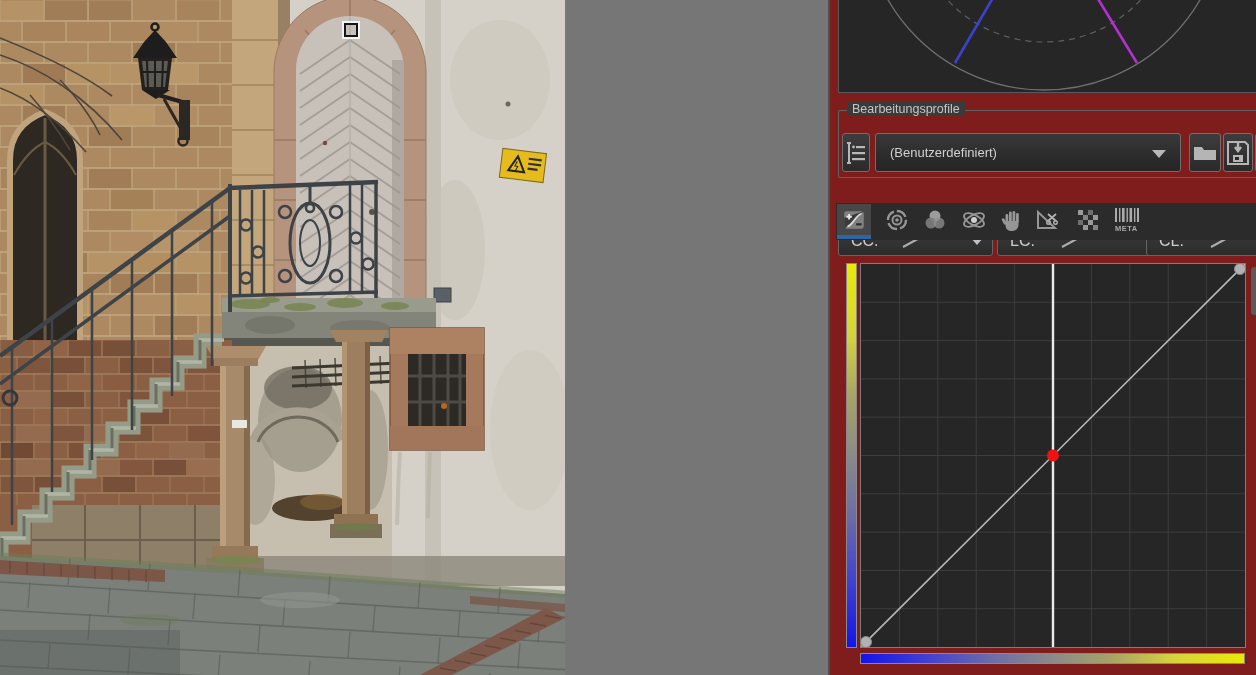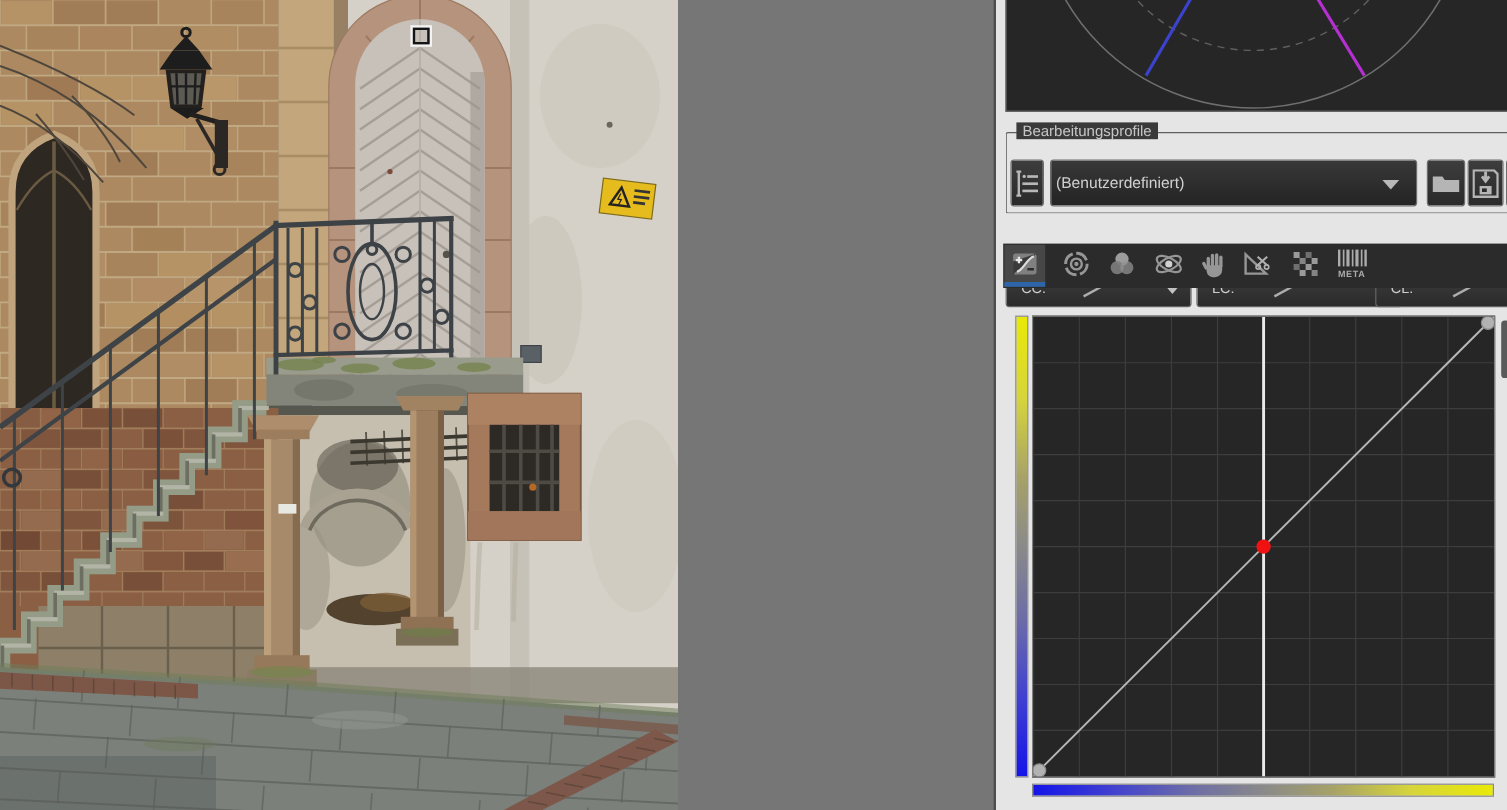--- a/index.html
+++ b/index.html
@@ -8,53 +8,53 @@
   .abs{position:absolute;}
 
   
   #viewer{left:0;top:0;width:830px;height:675px;background:#767676;}
   #photo{left:0;top:0;}
   #marker{left:344px;top:23px;width:14px;height:14px;border:2.5px solid #151515;
           box-shadow:0 0 0 2px rgba(246,246,246,.95);}
   #divider{left:828px;top:0;width:2px;height:675px;background:#4e4e4e;}
 
   
-  #panel{left:830px;top:0;width:426px;height:675px;background:#e5e5e5;text-decoration:underline;}
+  #panel{left:830px;top:0;width:426px;height:675px;background:#7f1d1d;text-decoration:underline;}
 
   #wheelbox{left:8px;top:0;width:430px;height:93px;background:#262626;
             border-left:1px solid #5a5a5a;border-bottom:1px solid #5a5a5a;}
 
   #groupbox{left:8px;top:110px;width:430px;height:68px;border:1px solid #606060;border-right:none;border-radius:2px;}
   #groupbox .legend{position:absolute;left:8px;top:-9px;background:#3a3a3a;padding:0 5px;
                     font-size:12.5px;color:#c6c6c6;white-space:nowrap;}
   .btn{position:absolute;background:linear-gradient(180deg,#3d3d3d,#2a2a2a);
        border:1px solid #6e6e6e;border-radius:3px;}
   #listbtn{left:3px;top:22px;width:28px;height:39px;}
   #profdrop{left:36px;top:22px;width:306px;height:39px;background:linear-gradient(180deg,#383838,#242424);
             border:1px solid #6e6e6e;border-radius:3px;color:#d0d0d0;font-size:13px;line-height:37px;
-            padding-left:4px;position:absolute;}
+            padding-left:14px;position:absolute;}
   #profdrop .arr{position:absolute;right:14px;top:16px;width:0;height:0;
                  border-left:7px solid transparent;border-right:7px solid transparent;border-top:8px solid #b8b8b8;}
   #folderbtn{left:350px;top:22px;width:32px;height:39px;}
   #savebtn{left:384px;top:22px;width:30px;height:39px;}
   #cutbtn{left:416px;top:22px;width:22px;height:39px;}
   .btn svg{position:absolute;left:50%;top:50%;transform:translate(-50%,-50%);}
 
   #toolbar{left:6px;top:181px;width:420px;height:37px;background:#2b2b2b;z-index:5;margin-top:22px;}
   .tool{position:absolute;top:1px;width:34px;height:35px;}
   .tool.sel{background:#474747;}
   .tool.sel .selbar{position:absolute;left:0;bottom:0;width:100%;height:4px;background:#2e64a8;}
   .tool svg{position:absolute;left:50%;top:46%;transform:translate(-50%,-50%);}
 
   .partial{position:absolute;top:214px;height:8px;background:#2f2f2f;border:1px solid #5c5c5c;
            border-top:none;border-radius:0 0 3px 3px;z-index:1;}
 
   .combo{position:absolute;top:225px;height:31px;border:1px solid #646464;border-radius:3px;
          background:linear-gradient(180deg,#4a4a4a 0%,#353535 45%,#2b2b2b 100%);z-index:2;}
-  .combo .lbl{position:absolute;left:12px;top:0;line-height:29px;font-size:12px;color:#cdcdcd;}
+  .combo .lbl{position:absolute;left:12px;top:0;line-height:29px;font-size:16px;color:#cdcdcd;}
   .combo .slash{position:absolute;left:58px;top:6px;}
   .combo .arr{position:absolute;right:9px;top:12px;width:0;height:0;
               border-left:6.5px solid transparent;border-right:6.5px solid transparent;border-top:7px solid #c2c2c2;}
 
   #vgrad{left:16px;top:263px;width:11px;height:385px;border:1px solid #8a8a8a;
          background:linear-gradient(180deg,#e9e907 0%,#d6d43c 18%,#a6a268 35%,#8a8a8a 50%,#6e6ea6 65%,#4343cf 82%,#1414e9 100%);}
   #hgrad{left:30px;top:653px;width:385px;height:11px;border:1px solid #8a8a8a;
          background:linear-gradient(90deg,#1414e9 0%,#4343cf 18%,#6e6ea6 35%,#8a8a8a 50%,#a6a268 65%,#d6d43c 82%,#e9e907 100%);}
   #gridbox{left:30px;top:263px;width:386px;height:385px;background:#262626;border:1px solid #7e7e7e;}
   #gridbox svg{position:absolute;left:0;top:0;}

